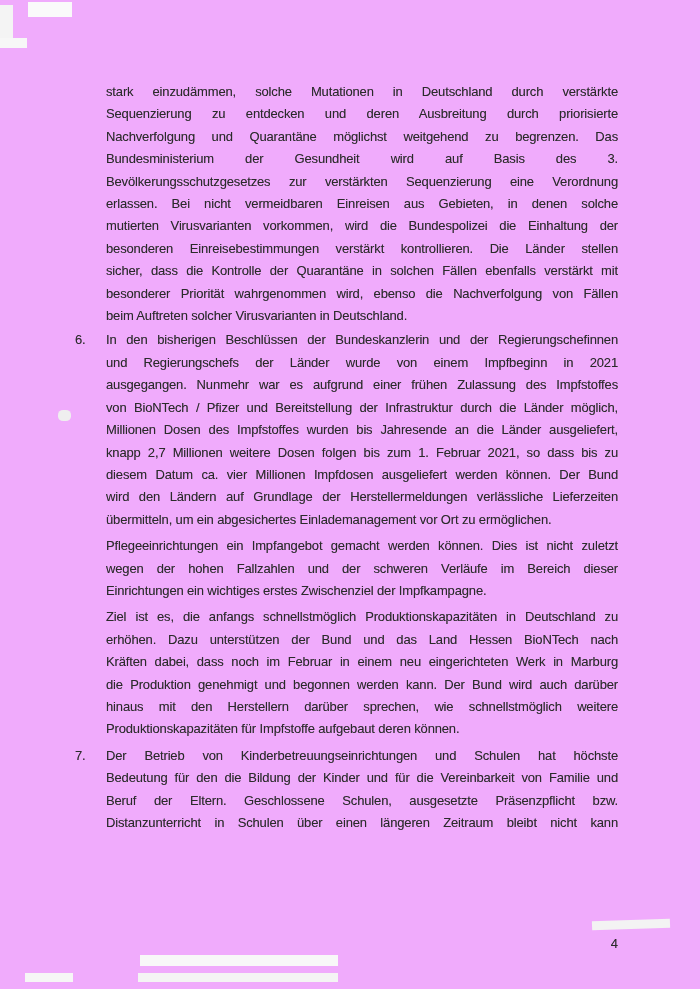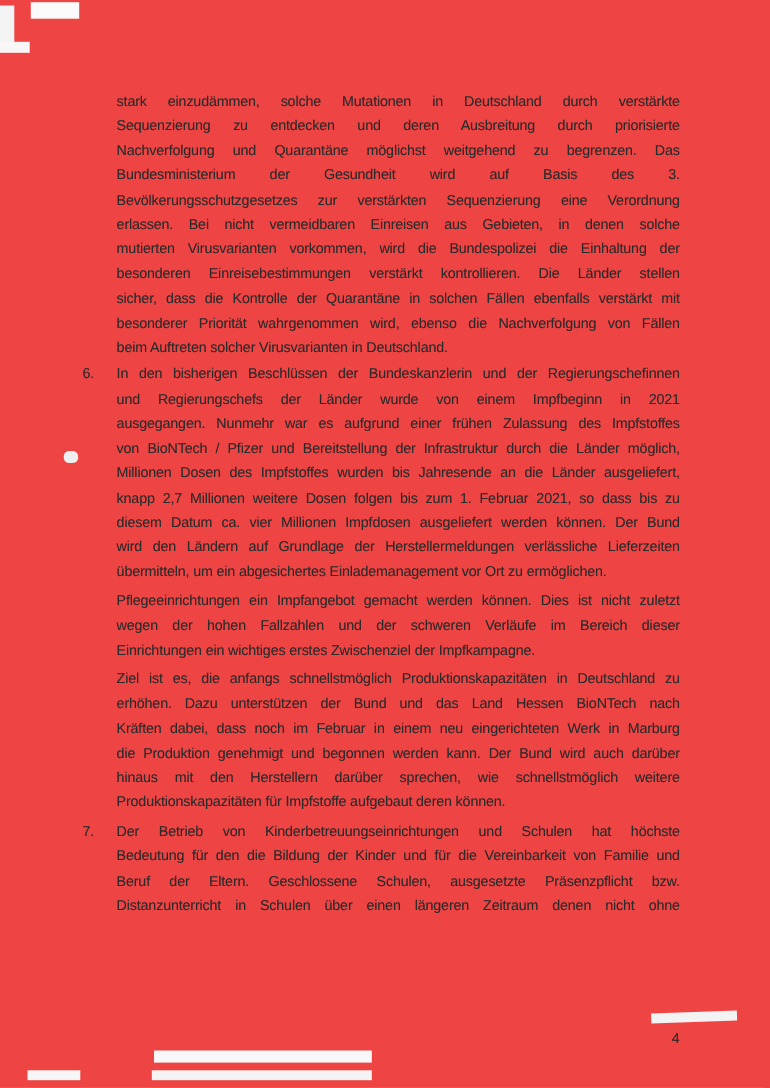--- a/index.html
+++ b/index.html
@@ -5,21 +5,21 @@
   html, body { margin: 0; padding: 0; }
   body {
     width: 700px; height: 989px;
     background: #fdfdfd;
     font-family: "Liberation Sans", "DejaVu Sans", sans-serif;
     overflow: hidden;
   }
   .page {
     position: relative;
     width: 700px; height: 989px;
-    background: #ef4444;
+    background: #f0abfc;
     color: #2b2b2b;
   }
   
   .artifact { position: absolute; pointer-events: none; }
   .a1 { left: 0; top: 5px; width: 13px; height: 35px; background: #f4f4f4; }
   .a2 { left: 0; top: 38px; width: 27px; height: 10px; background: #f7f7f7; }
   .a3 { left: 28px; top: 2px; width: 44px; height: 15px; background: #fafafa; }
   .a4 { left: 58px; top: 410px; width: 13px; height: 11px; background: #efefef; border-radius: 40%; }
   .a5 { left: 140px; top: 955px; width: 198px; height: 11px; background: #f8f8f8; }
   .a6 { left: 138px; top: 973px; width: 200px; height: 9px; background: #f4f4f4; }
@@ -121,19 +121,19 @@
           <div class="line">hinaus mit den Herstellern darüber sprechen, wie schnellstmöglich weitere</div>
           <div class="line end">Produktionskapazitäten für Impfstoffe aufgebaut deren können.</div>
         </div>
       </div>
       <div class="block">
         <span class="marker">7.</span>
         <div class="lines">
           <div class="line">Der Betrieb von Kinderbetreuungseinrichtungen und Schulen hat höchste</div>
           <div class="line">Bedeutung für den die Bildung der Kinder und für die Vereinbarkeit von Familie und</div>
           <div class="line">Beruf der Eltern. Geschlossene Schulen, ausgesetzte Präsenzpflicht bzw.</div>
-          <div class="line">Distanzunterricht in Schulen über einen längeren Zeitraum denen nicht ohne</div>
+          <div class="line">Distanzunterricht in Schulen über einen längeren Zeitraum bleibt nicht kann</div>
         </div>
       </div>
     </div>
 
   <div class="page-number">4</div>
 </div>
 
 </body></html>

